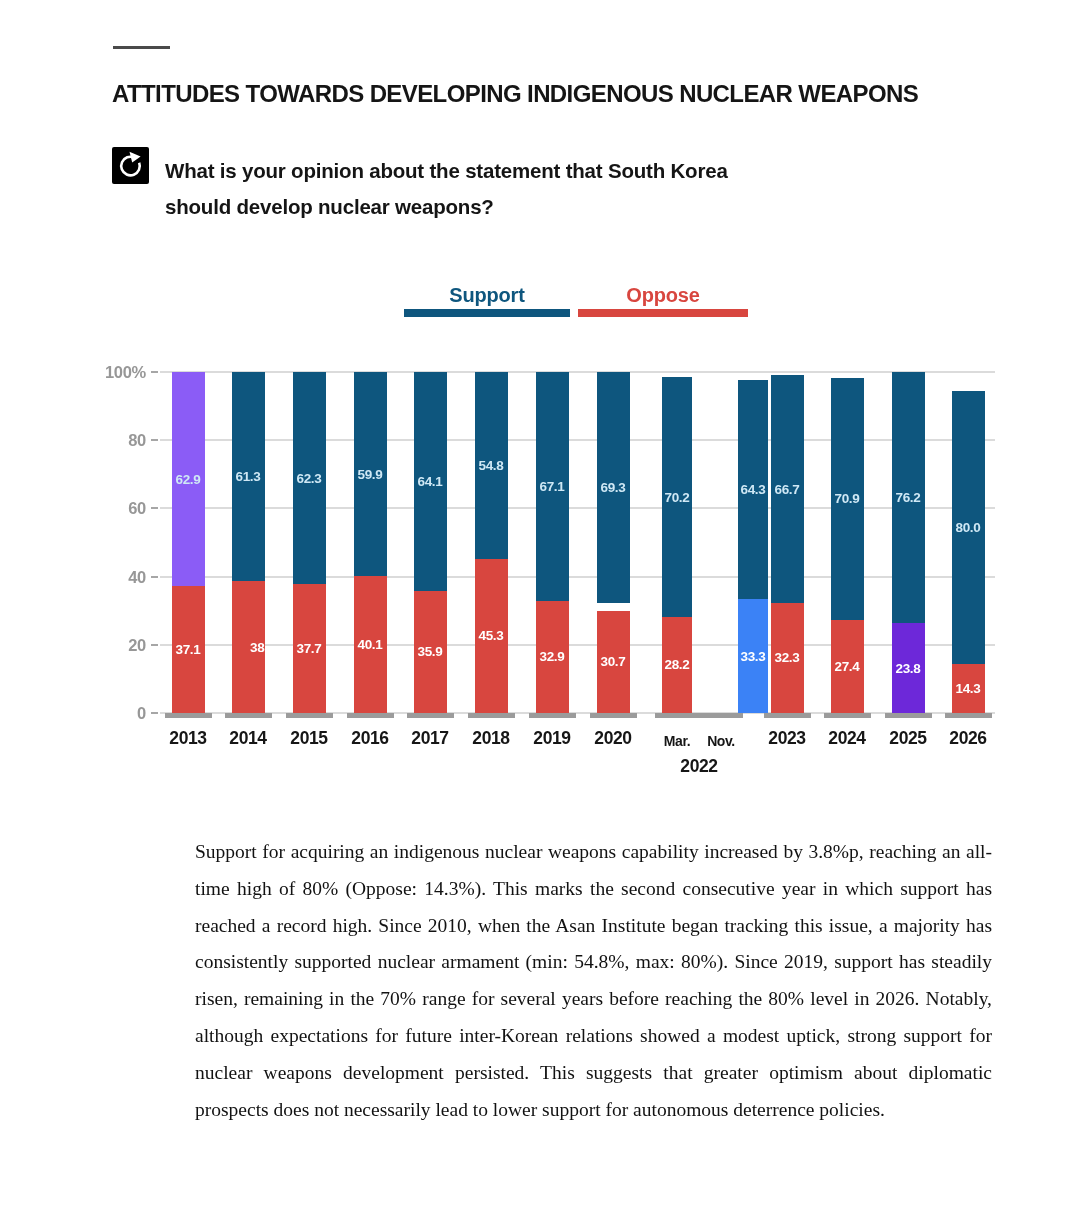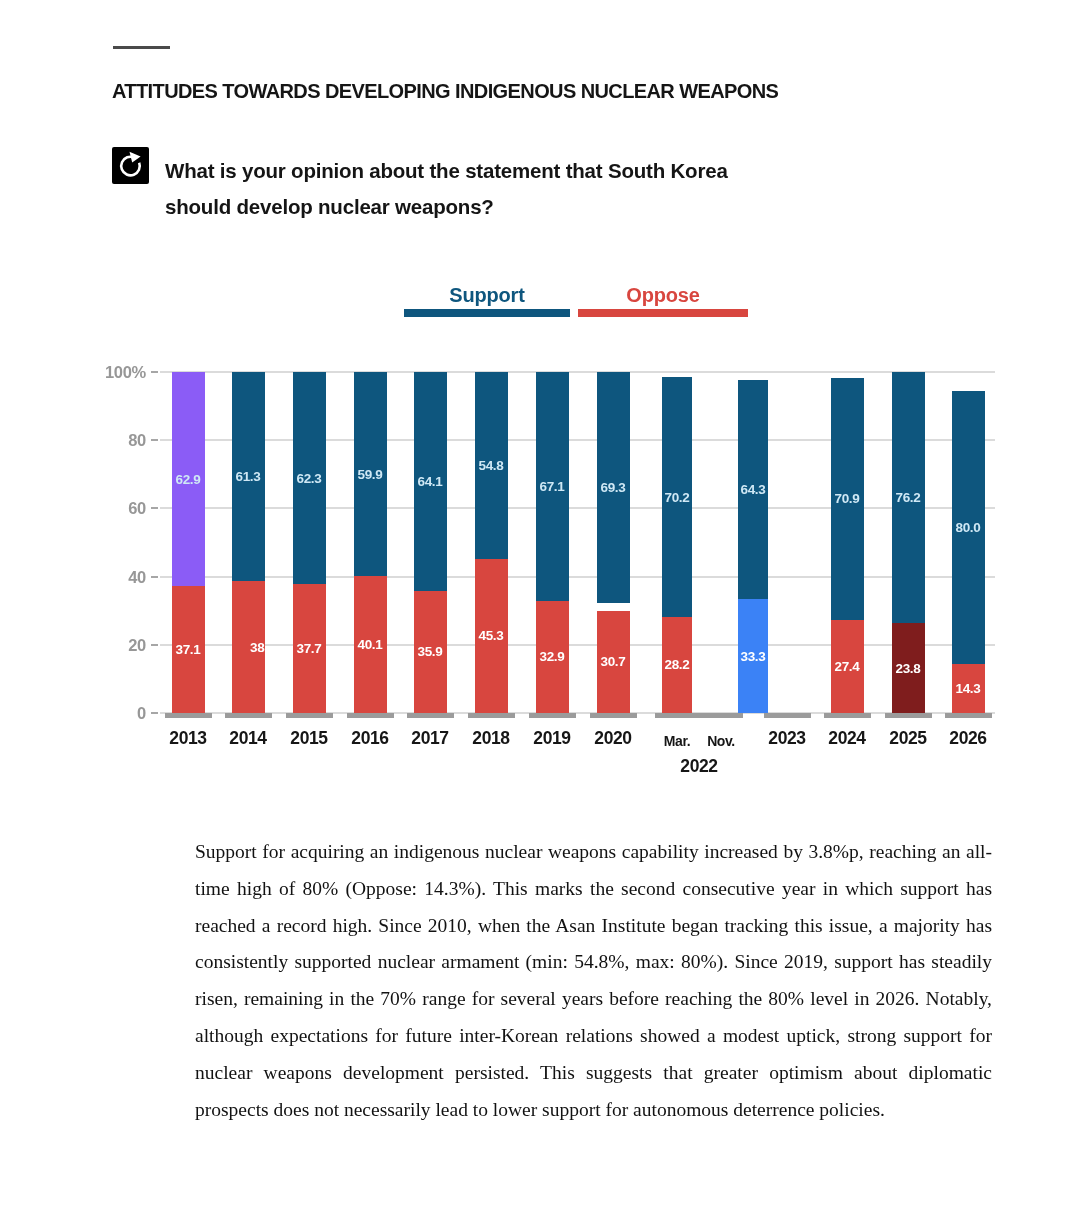--- a/index.html
+++ b/index.html
@@ -1,21 +1,21 @@
 <!DOCTYPE html>
 <html style="--support: #0e567e; --oppose: #d8463f; --support-value-text: #cfe8f5; --oppose-value-text: #ffffff; --grid: #dbdbdb; --axis-text: #979797; --year-text: #161616; --bar-base: #9b9b9b;"><head>
 <meta charset="utf-8">
 <style>
   html,body{margin:0;padding:0;background:#fff;}
   .page{position:relative;width:1080px;height:1216px;background:#ffffff;overflow:hidden;
         font-family:"Liberation Sans",sans-serif;}
 
   .top-rule{position:absolute;left:113px;top:46px;width:57px;height:3px;background:#4a4a4a;}
 
-  .page-title{position:absolute;left:112px;top:80px;margin:0;font-size:20px;font-weight:bold;
+  .page-title{position:absolute;left:112px;top:80px;margin:0;font-size:24px;font-weight:bold;
               color:#151515;letter-spacing:-0.6px;white-space:nowrap;}
 
   .q-icon{position:absolute;left:112px;top:147px;width:37px;height:37px;background:#000;border-radius:2px;}
   .q-icon svg{position:absolute;left:0;top:0;}
 
   .question{position:absolute;left:165px;top:153px;font-size:20.5px;font-weight:bold;
             color:#151515;line-height:36px;letter-spacing:-0.2px;}
   .question div{white-space:nowrap;}
 
   .legend-label{position:absolute;top:283px;height:24px;line-height:24px;text-align:center;
@@ -194,37 +194,45 @@
         <div class="bar" style="left: 556px; width: 30px; height: 332.816px; margin-left: 32px;">
           <div class="seg support" style="height: 219.263px; background: rgb(14, 86, 126);">
             <span style="color: rgb(207, 232, 245);">64.3</span>
           </div>
           <div class="seg oppose" style="height: 113.553px; background: #3b82f6;">
             <span style="color: rgb(255, 255, 255);">33.3</span>
           </div>
         </div>
         <div class="xlabel small" style="left: 536px; width: 70px;">Nov.</div>
         <div class="plinth" style="left: 613.5px; width: 47px; background: rgb(155, 155, 155);"></div>
+        <div class="bar" style="left: 620.5px; width: 33px; height: 337.59px;">
+          <div class="seg support" style="height: 227.447px; background: rgb(14, 86, 126);">
+            <span style="color: rgb(207, 232, 245);">66.7</span>
+          </div>
+          <div class="seg oppose" style="height: 110.143px; background: rgb(216, 70, 63);">
+            <span style="color: rgb(255, 255, 255);">32.3</span>
+          </div>
+        </div>
         <div class="xlabel" style="left: 602px; width: 70px;">2023</div>
         <div class="plinth" style="left: 673.5px; width: 47px; background: rgb(155, 155, 155);"></div>
         <div class="bar" style="left: 680.5px; width: 33px; height: 335.203px;">
           <div class="seg support" style="height: 241.769px; background: rgb(14, 86, 126); text-align: right;">
             <span style="color: rgb(207, 232, 245);">70.9</span>
           </div>
           <div class="seg oppose" style="height: 93.434px; background: rgb(216, 70, 63);">
             <span style="color: rgb(255, 255, 255);">27.4</span>
           </div>
         </div>
         <div class="xlabel" style="left: 662px; width: 70px;">2024</div>
         <div class="plinth" style="left: 734.5px; width: 47px; background: rgb(155, 155, 155);"></div>
         <div class="bar" style="left: 741.5px; width: 33px; height: 341px;">
           <div class="seg support" style="height: 259.842px; background: rgb(14, 86, 126);">
             <span style="color: rgb(207, 232, 245);">76.2</span>
           </div>
-          <div class="seg oppose" style="height: 93px; background: #7f1d1d;">
+          <div class="seg oppose" style="height: 93px; background: #6d28d9;">
             <span style="color: rgb(255, 255, 255);">23.8</span>
           </div>
         </div>
         <div class="xlabel" style="left: 723px; width: 70px;">2025</div>
         <div class="plinth" style="left: 794.5px; width: 47px; background: rgb(155, 155, 155);"></div>
         <div class="bar" style="left: 801.5px; width: 33px; height: 321.563px;">
           <div class="seg support" style="height: 272.8px; background: rgb(14, 86, 126);">
             <span style="color: rgb(207, 232, 245);">80.0</span>
           </div>
           <div class="seg oppose" style="height: 48.763px; background: rgb(216, 70, 63);">

